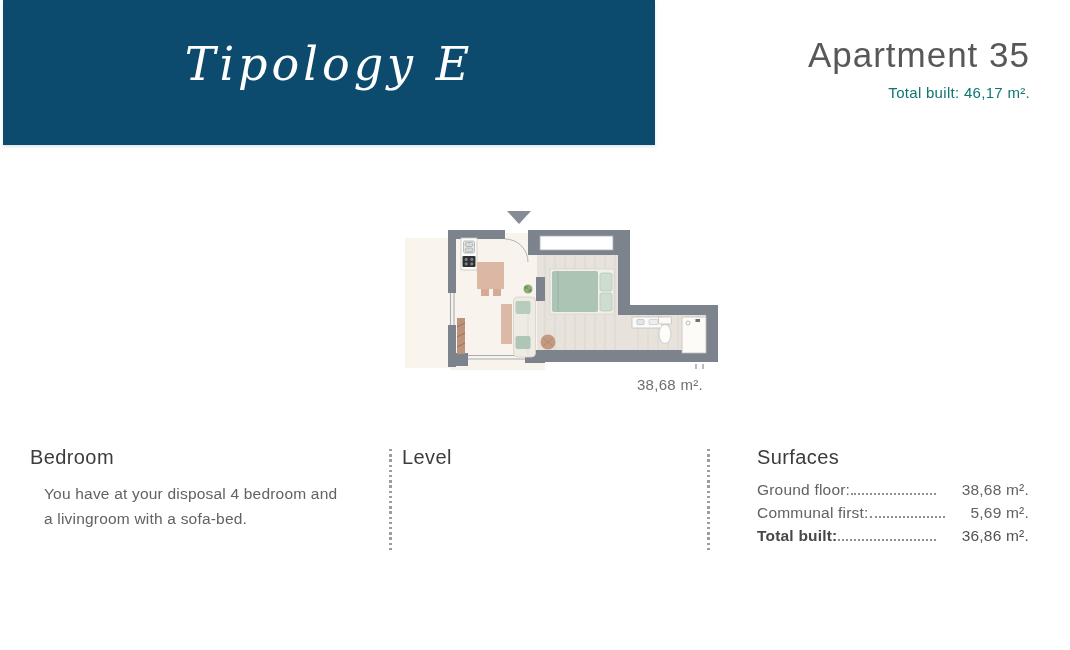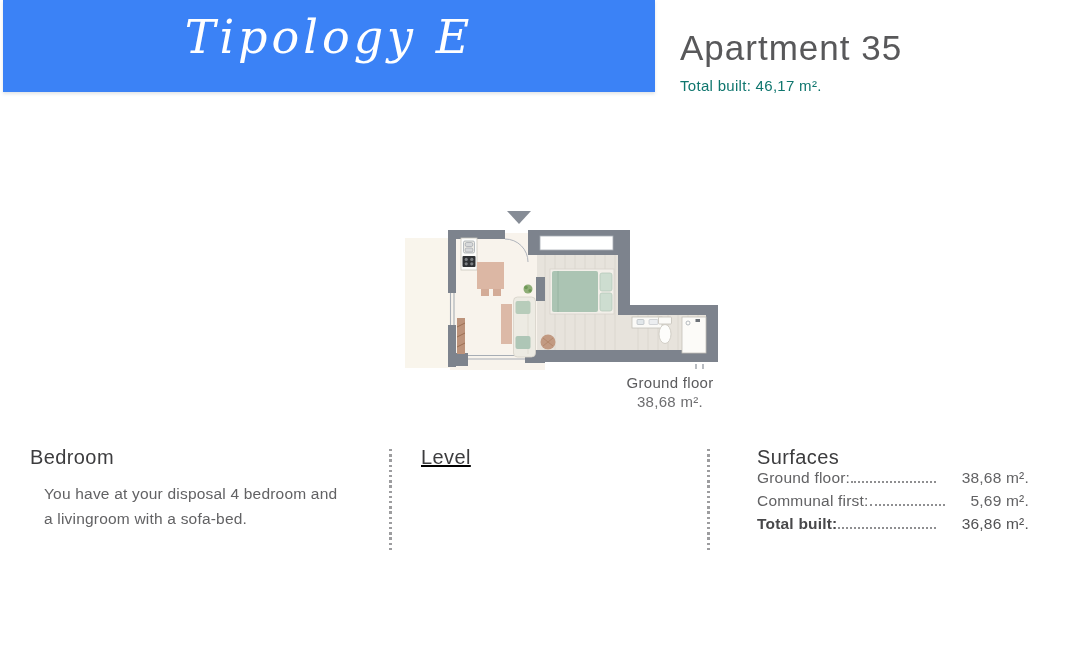--- a/index.html
+++ b/index.html
@@ -7,38 +7,38 @@
   body {
     position: relative;
     width: 1070px; height: 650px;
     background: #ffffff;
     font-family: "Liberation Sans", sans-serif;
     overflow: hidden;
   }
 
   
   .banner {
-    position: absolute; left: 3px; top: 0; width: 652px; height: 92px;
-    background: #3b82f6;
+    position: absolute; left: 3px; top: 0; width: 652px; height: 145px;
+    background: #0c4a6e;
     display: flex; align-items: center; justify-content: center;
     box-shadow: 0 2px 3px rgba(90,110,120,0.18);
   }
   .banner-title {
     font-family: "DejaVu Serif", serif;
     font-style: italic;
     font-weight: 400;
     color: #ffffff;
     font-size: 46px;
     letter-spacing: 4px;
     padding-bottom: 18px;
     white-space: pre;
   }
 
   
-  .header { position: absolute; left: 680px; top: 28px; width: 350px; text-align: left; }
+  .header { position: absolute; left: 680px; top: 35px; width: 350px; text-align: right; }
   .header-title {
     font-size: 35px; font-weight: 500; color: #58585a; letter-spacing: 1px;
   }
   .header-subtitle {
     margin-top: 9px; font-size: 15px; color: #0f766e; letter-spacing: 0.3px;
   }
 
   
   .plan-wrap { position: absolute; left: 400px; top: 205px; width: 360px; height: 170px; }
   .plan-label { position: absolute; left: 585px; top: 374px; width: 170px; text-align: center; }
@@ -46,25 +46,25 @@
   .plan-label-area { font-size: 15px; color: #6e6e70; margin-top: 2px; letter-spacing: 0.3px; }
 
   
   .col { position: absolute; top: 446px; }
   .col-heading { font-size: 20px; font-weight: 500; color: #3c3c3e; text-align: left; letter-spacing: 0.4px; }
   .col-body { font-size: 15.5px; color: #626264; line-height: 1.6; margin-top: 13px; letter-spacing: 0.2px; }
 
   .col-bedroom { left: 30px; width: 330px; }
   .col-bedroom .col-body { width: 302px; margin-left: auto; margin-right: auto; }
 
-  .col-level { left: 421px; width: 290px; text-decoration: underline; }
+  .col-level { left: 402px; width: 290px; }
   .col-level .col-body { width: 220px; margin-left: auto; margin-right: auto; }
 
   .col-surfaces { left: 757px; width: 272px; }
-  .surface-rows { margin-top: 0; }
+  .surface-rows { margin-top: 12px; }
   .surface-row { display: flex; align-items: baseline; font-size: 15.5px; color: #626264; height: 23px; letter-spacing: 0.2px; }
   .surface-label { white-space: nowrap; }
   .surface-leader { flex: 1; border-bottom: 2px dotted #8f8f91; margin: 0 26px 4px 1px; min-width: 12px; }
   .surface-value { text-align: right; white-space: nowrap; }
   .surface-row.total .surface-label { font-weight: 700; color: #48484a; }
   .surface-row.total .surface-value { color: #525254; }
 
   .divider {
     position: absolute; top: 449px; width: 3px; height: 103px;
     background-image: repeating-linear-gradient(to bottom, #9d9d9f 0 2.5px, transparent 2.5px 5.2px);
@@ -213,21 +213,20 @@
     </g>
 
     <g stroke="#8a9099" stroke-width="1.2">
       <line x1="296" y1="159" x2="296" y2="164"></line>
       <line x1="303" y1="159" x2="303" y2="164"></line>
     </g>
   </svg>
 </div>
 
 <div class="plan-label">
-  <div class="plan-label-name">Ground floor</div>
   <div class="plan-label-area">38,68 m².</div>
 </div>
 
 <div class="col col-bedroom">
   <div class="col-heading">Bedroom</div>
   <div class="col-body">You have at your disposal 4 bedroom and a livingroom with a sofa-bed.</div>
 </div>
 
 <div class="divider divider-1"></div>
 

